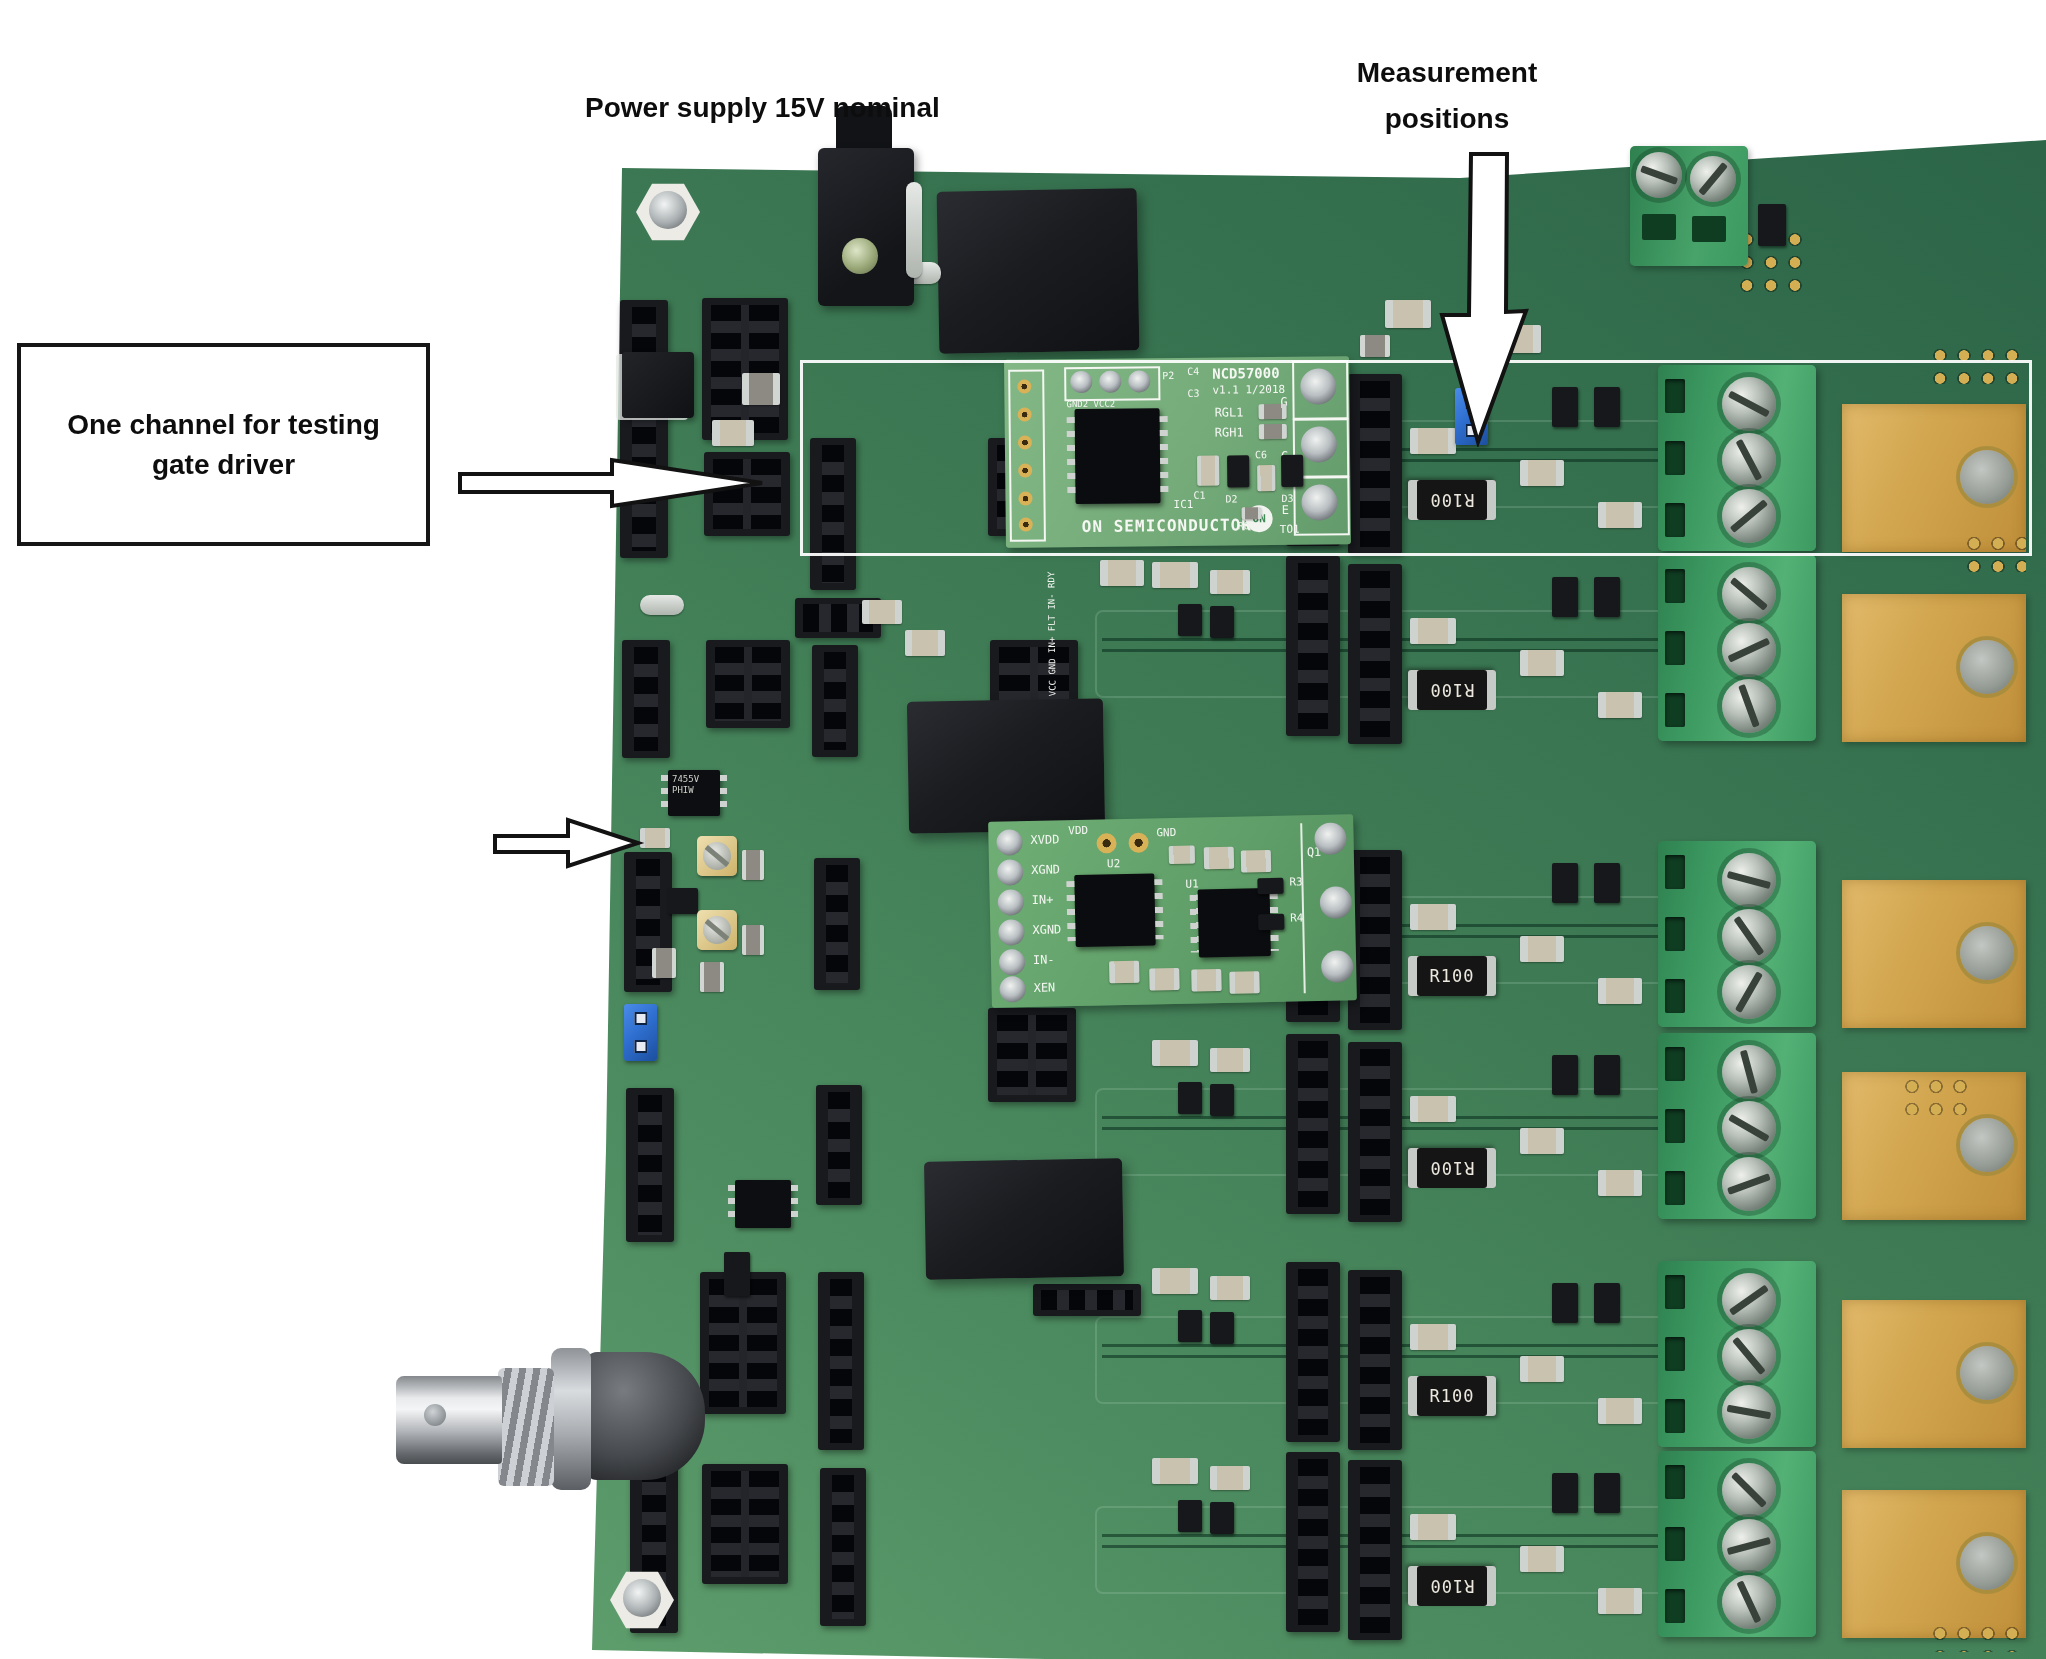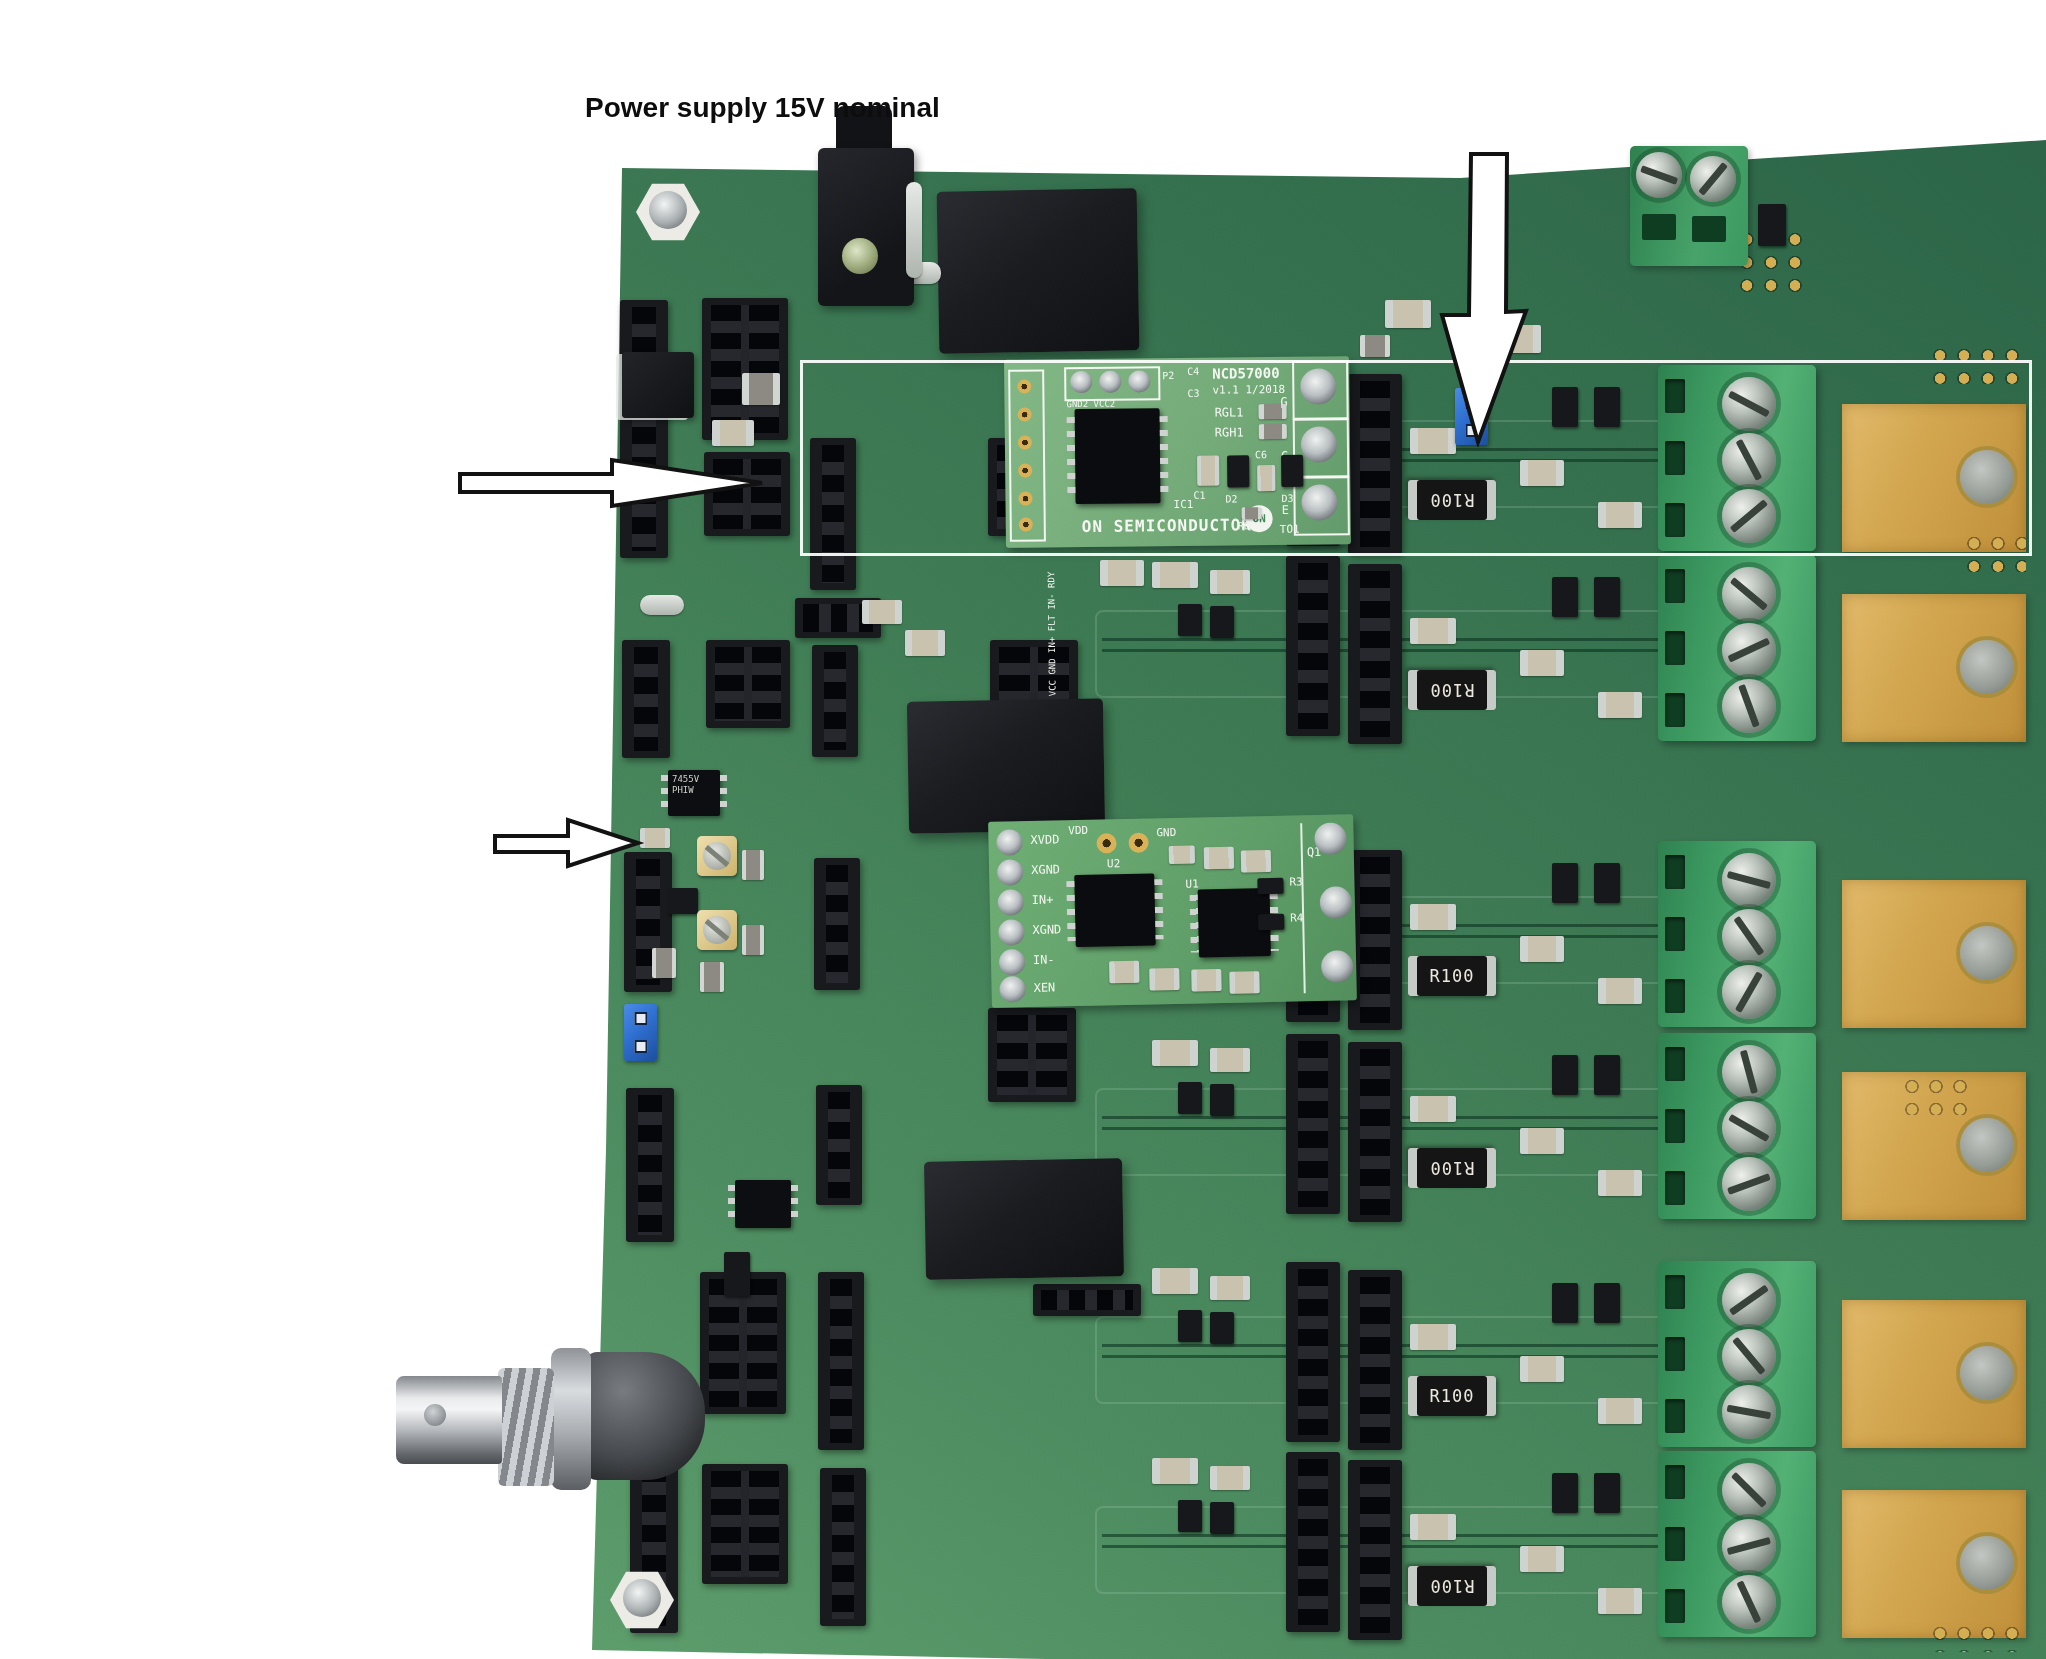--- a/index.html
+++ b/index.html
@@ -518,21 +518,29 @@
     <div class="silk" style="left:318px;top:30px;font-size:12px">Q1</div>
     <div class="mpad" style="left:326px;top:8px;width:32px;height:32px"></div>
     <div class="mpad" style="left:330px;top:72px;width:32px;height:32px"></div>
     <div class="mpad" style="left:330px;top:136px;width:32px;height:32px"></div>
   </div>
 
   <div class="wrect"></div>
 
   <div class="ann" style="left:585px;top:92px">Power supply 15V nominal</div>
 
-
+  <div class="ann" style="left:1322px;top:50px;width:250px;text-align:center;white-space:normal;line-height:46px">
+    <span>Measurement</span><br>
+    <span>positions</span>
+  </div>
+
+  <div class="ann-box" style="left:17px;top:343px;width:405px;height:195px">
+    <span>One channel for testing</span>
+    <span>gate driver</span>
+  </div>
 
 
   <svg class="arrow" style="left:452px;top:452px" width="320" height="62" viewBox="0 0 320 62">
     <polygon points="8,22 160,22 160,8 310,31 160,54 160,40 8,40" fill="#ffffff" stroke="#121212" stroke-width="4"></polygon>
   </svg>
 
   <svg class="arrow" style="left:490px;top:812px" width="155" height="62" viewBox="0 0 155 62">
     <polygon points="5,24 78,24 78,8 148,31 78,54 78,40 5,40" fill="#ffffff" stroke="#121212" stroke-width="4"></polygon>
   </svg>
 

